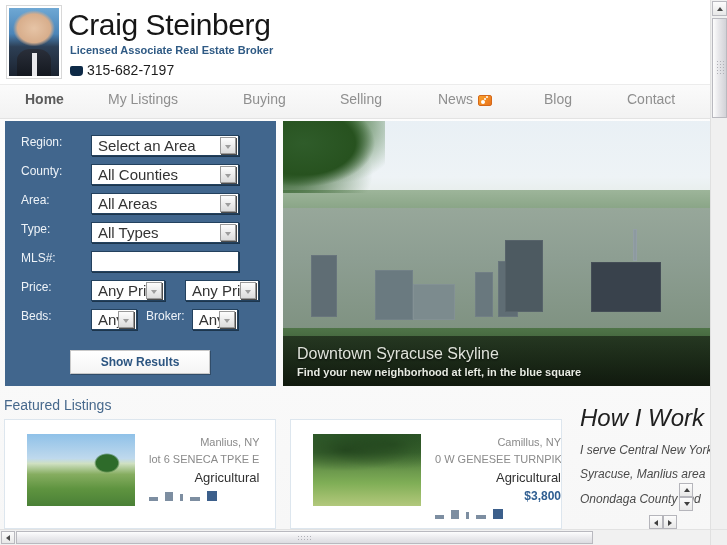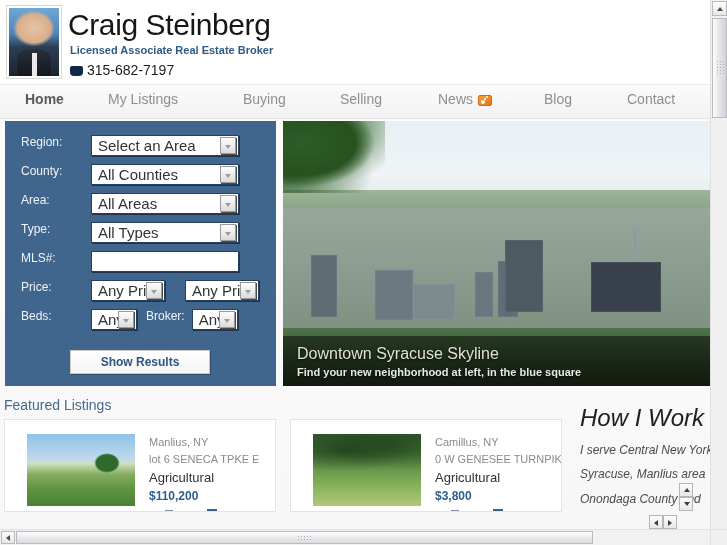--- a/index.html
+++ b/index.html
@@ -282,26 +282,27 @@
     color: #46688c;
   }
   .cards {
     position: relative;
     display: flex;
     gap: 14px;
     padding-left: 4px;
   }
   .card {
     width: 272px;
-    height: 93px;
+    height: 110px;
     background: #fff;
     border: 1px solid #dde6ee;
     box-sizing: border-box;
     display: flex;
     padding: 14px 0 0 22px;
+    text-align: right;
   }
   .card-photo {
     width: 108px; height: 72px;
     flex: 0 0 108px;
     border: 0;
     overflow: hidden;
   }
   .photo-field {
     width:100%; height:100%;
     background: linear-gradient(180deg,#8fc1e8 0%, #bfd9ed 34%, #cfe0c2 41%, #86ad60 56%, #5f9440 76%, #4a8036 100%);
@@ -610,21 +611,20 @@
     <div class="cards">
 
       <div class="card">
         <div class="card-photo">
             <div class="photo-field"></div>
           </div>
         <div class="card-info">
           <div class="ci-city">Manlius, NY</div>
           <div class="ci-addr">lot 6 SENECA TPKE E</div>
           <div class="ci-type">Agricultural</div>
-          <div class="ci-price">$110,200</div>
           <div class="ci-icons">
             <span class="ic bed"></span>
             <span class="ic bath"></span>
             <span class="ic sq"></span>
             <span class="ic car"></span>
             <span class="ic photo"></span>
           </div>
         </div>
       </div>
 

